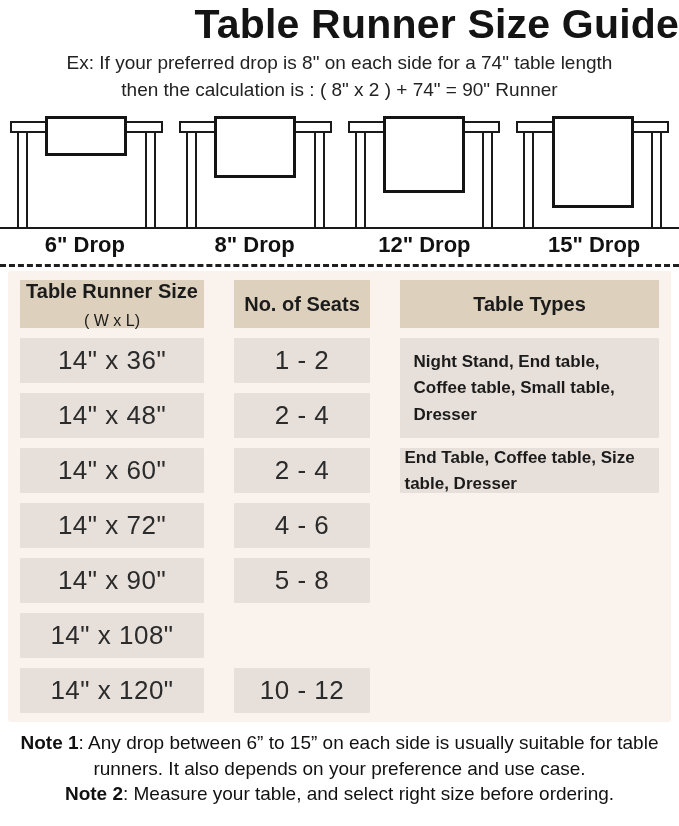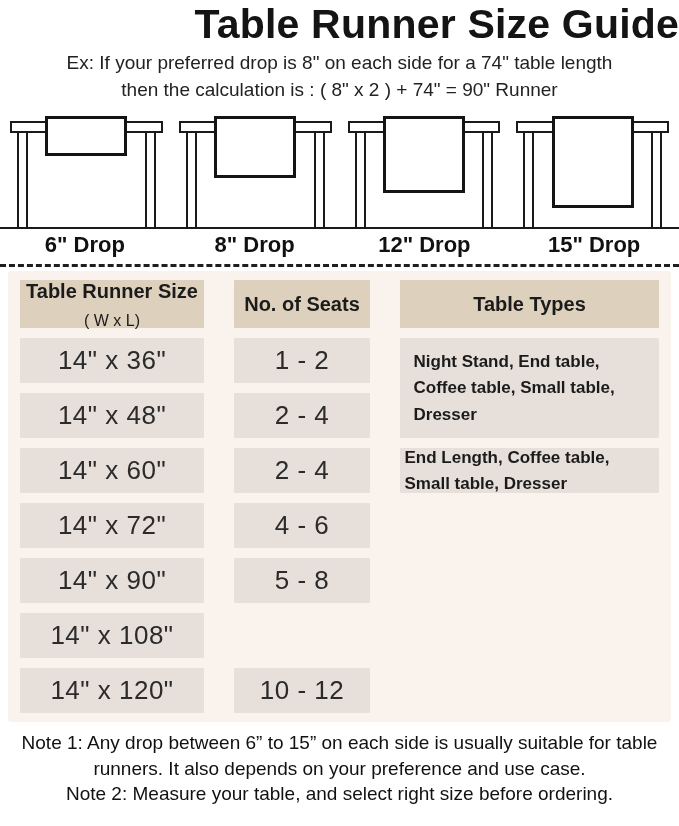--- a/index.html
+++ b/index.html
@@ -107,21 +107,21 @@
   
   .notes {
     margin-top: 8px;
     padding: 0 4px;
     text-align: center;
     font-size: 19px;
     color: #111111;
     line-height: 1.32;
   }
   .notes p { margin: 0; }
-  .notes b { font-weight: 400; }
+  .notes b { font-weight: 700; }
 </style>
 </head>
 <body>
 
 <div class="page">
 
   <h1 class="title">Table Runner Size Guide</h1>
 
   <p class="example">Ex: If your preferred drop is 8" on each side for a 74" table length</p>
   <p class="example">then the calculation is : ( 8" x 2 ) + 74" = 90" Runner</p>
@@ -179,21 +179,21 @@
         <div class="cell seats" style="grid-area: 5 / 2;">4 - 6</div>
         <div class="cell size" style="grid-area: 6 / 1;">14" x 90"</div>
         <div class="cell seats" style="grid-area: 6 / 2;">5 - 8</div>
         <div class="cell size" style="grid-area: 7 / 1;">14" x 108"</div>
         <div class="cell size" style="grid-area: 8 / 1;">14" x 120"</div>
         <div class="cell seats" style="grid-area: 8 / 2;">10 - 12</div>
         <div class="cell type t0" style="grid-area: 2 / 3 / span 2;">
           <div class="inner">Night Stand, End table, Coffee table, Small table, Dresser</div>
         </div>
         <div class="cell type t1" style="grid-area: 4 / 3 / span 1;">
-          <div class="inner">End Length, Coffee table, Small table, Dresser</div>
+          <div class="inner">End Table, Coffee table, Size table, Dresser</div>
         </div>
       </div>
   </div>
 
   <div class="notes">
     <p><b>Note 1</b><span>: Any drop between 6” to 15” on each side is usually suitable for table runners. It also depends on your preference and use case.</span></p>
     <p><b>Note 2</b><span>: Measure your table, and select right size before ordering.</span></p>
   </div>
 
 </div>

